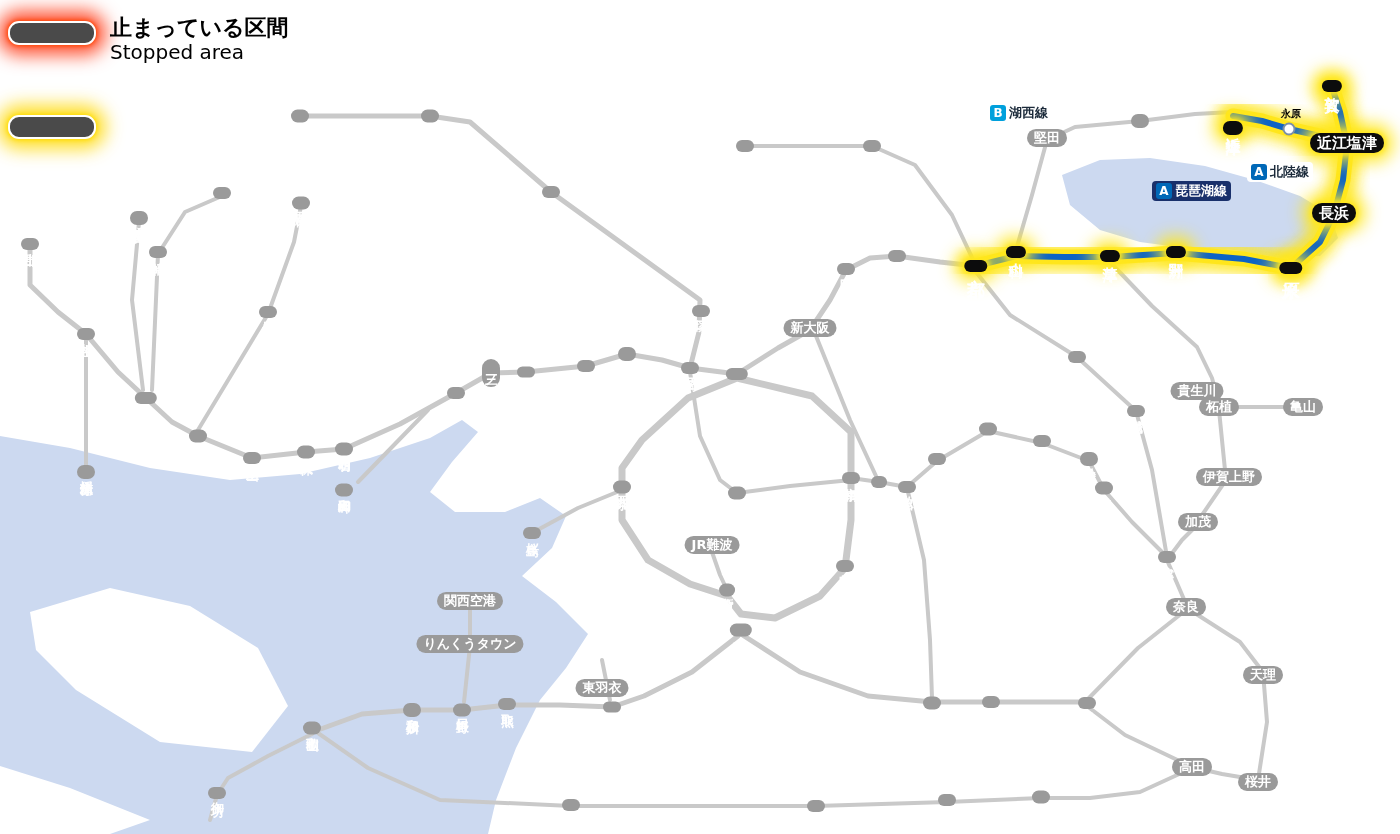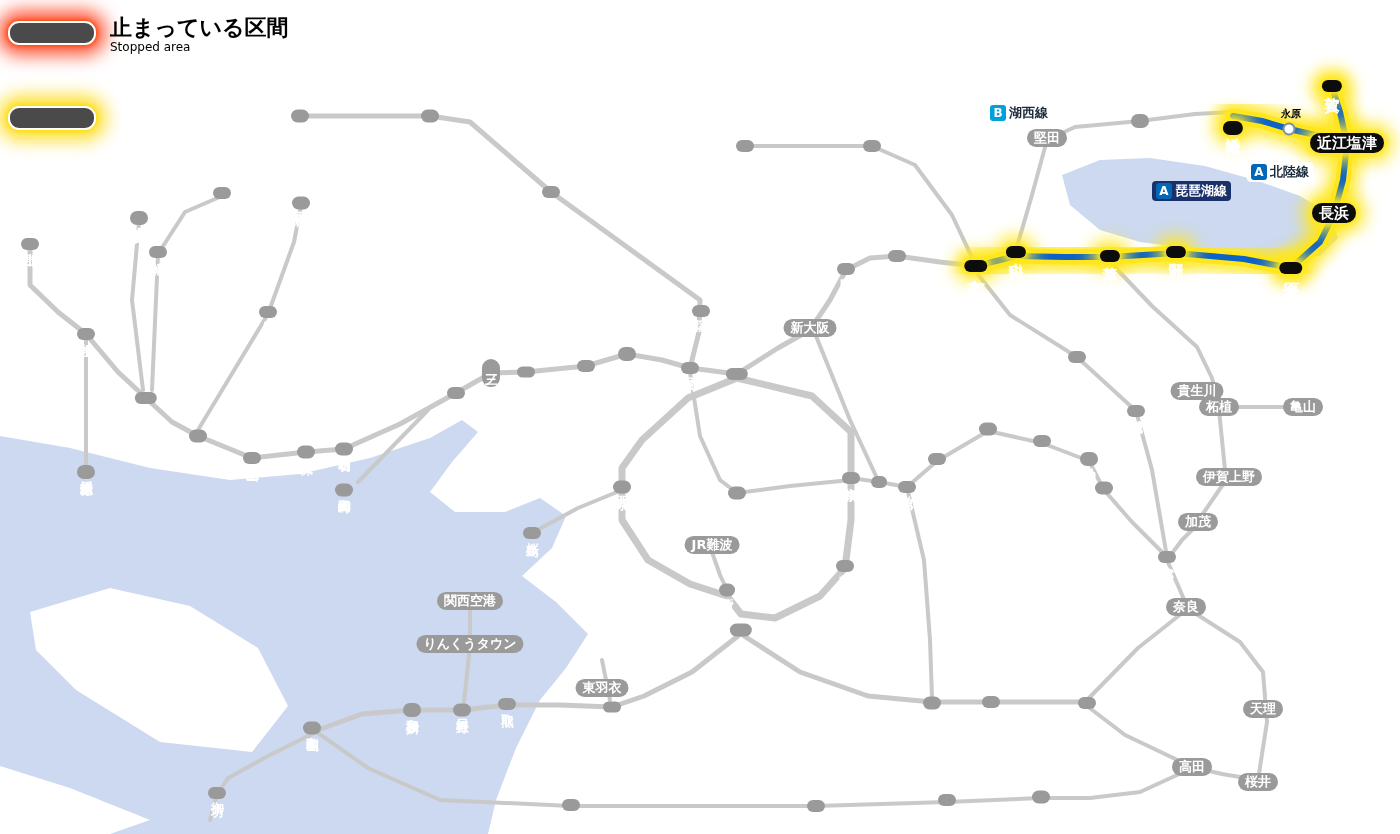--- a/index.html
+++ b/index.html
@@ -39,21 +39,21 @@
   
   .legend{position:absolute;top:16px;left:8px;display:flex;gap:46px;z-index:8;flex-direction:column;}
   .legend-item{display:flex;align-items:flex-start;gap:14px;}
   .legend-bar{width:84px;height:20px;border-radius:11px;background:#4a4a4a;
         border:2px solid #fff;margin-top:5px;flex:0 0 auto;}
   .legend-bar.stopped{box-shadow:0 0 4px 1px #ff4400,0 0 18px 10px rgba(255,40,0,.8);}
   .legend-bar.delayed{box-shadow:0 0 4px 1px #ffdd00,0 0 18px 10px rgba(255,216,0,.85);}
   .legend-text{display:flex;flex-direction:column;}
   .legend-text .jp{font-size:22px;font-weight:bold;color:#000;line-height:1.1;}
   .legend-text .jp small{font-size:13px;font-weight:bold;}
-  .legend-text .en{font-size:12px;color:#000;line-height:1.2;}
+  .legend-text .en{font-size:20px;color:#000;line-height:1.2;}
 </style>
 </head>
 <body>
 
 <div class="stage">
 
   <svg id="map-svg" width="1400" height="834" viewBox="0 0 1400 834">
     <defs>
       <filter id="glowblur" x="-40%" y="-40%" width="180%" height="180%">
         <feGaussianBlur stdDeviation="7"></feGaussianBlur>
@@ -150,21 +150,21 @@
       <div class="pill horiz md" style="left: 1047px; top: 138px;">堅田</div>
       <div class="pill vert md" style="left: 1077px; top: 357px;">宇治</div>
       <div class="pill vert md" style="left: 1136px; top: 411px;">城陽</div>
       <div class="pill horiz md" style="left: 1197px; top: 347px; margin-top: 44px;">貴生川</div>
       <div class="pill horiz md" style="left: 1219px; top: 407px;">柘植</div>
       <div class="pill horiz md" style="left: 1303px; top: 407px;">亀山</div>
       <div class="pill horiz md" style="left: 1229px; top: 477px;">伊賀上野</div>
       <div class="pill horiz md" style="left: 1198px; top: 522px;">加茂</div>
       <div class="pill vert md" style="left: 1167px; top: 557px;">木津</div>
       <div class="pill horiz md" style="left: 1186px; top: 607px;">奈良</div>
-      <div class="pill horiz md" style="left: 1263px; top: 709px;">天理</div>
+      <div class="pill horiz md" style="left: 1263px; top: 675px;">天理</div>
       <div class="pill horiz md" style="left: 1258px; top: 782px;">桜井</div>
       <div class="pill horiz md" style="left: 1192px; top: 767px;">高田</div>
       <div class="pill vert md" style="left: 1087px; top: 703px;">王寺</div>
       <div class="pill vert md" style="left: 991px; top: 702px;">柏原</div>
       <div class="pill vert md" style="left: 932px; top: 703px;">久宝寺</div>
       <div class="pill vert md" style="left: 947px; top: 800px;">五条</div>
       <div class="pill vert md" style="left: 1041px; top: 797px;">吉野口</div>
       <div class="pill vert md" style="left: 816px; top: 806px;">橋本</div>
       <div class="pill vert md" style="left: 571px; top: 805px;">粉河</div>
       <div class="pill vert md" style="left: 217px; top: 793px;">御坊</div>

